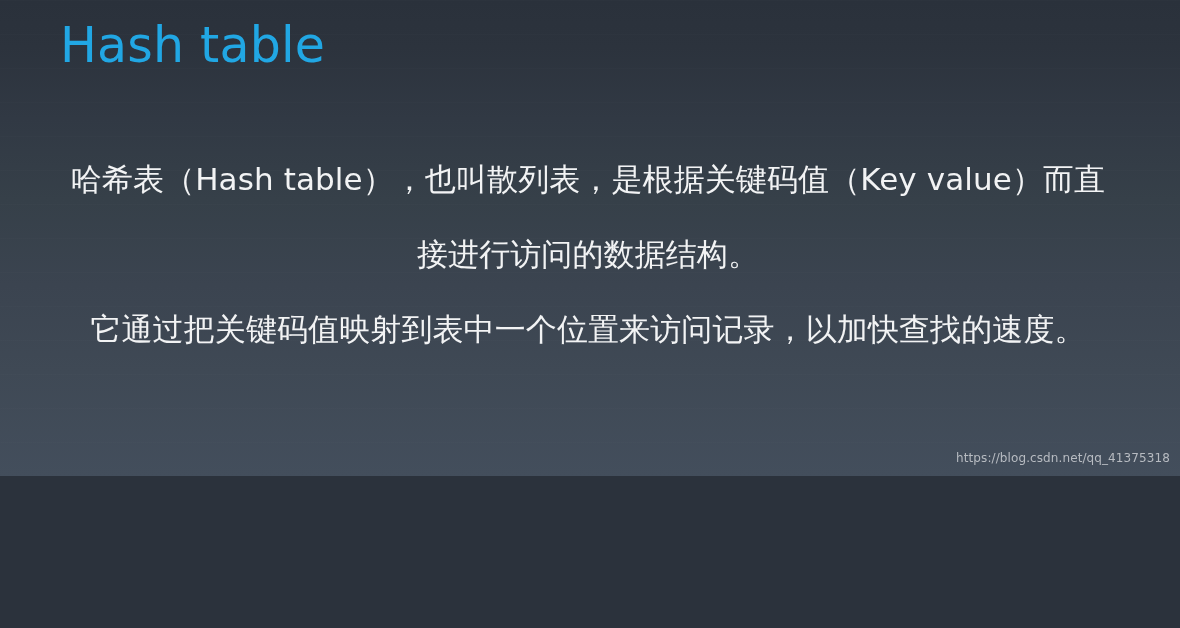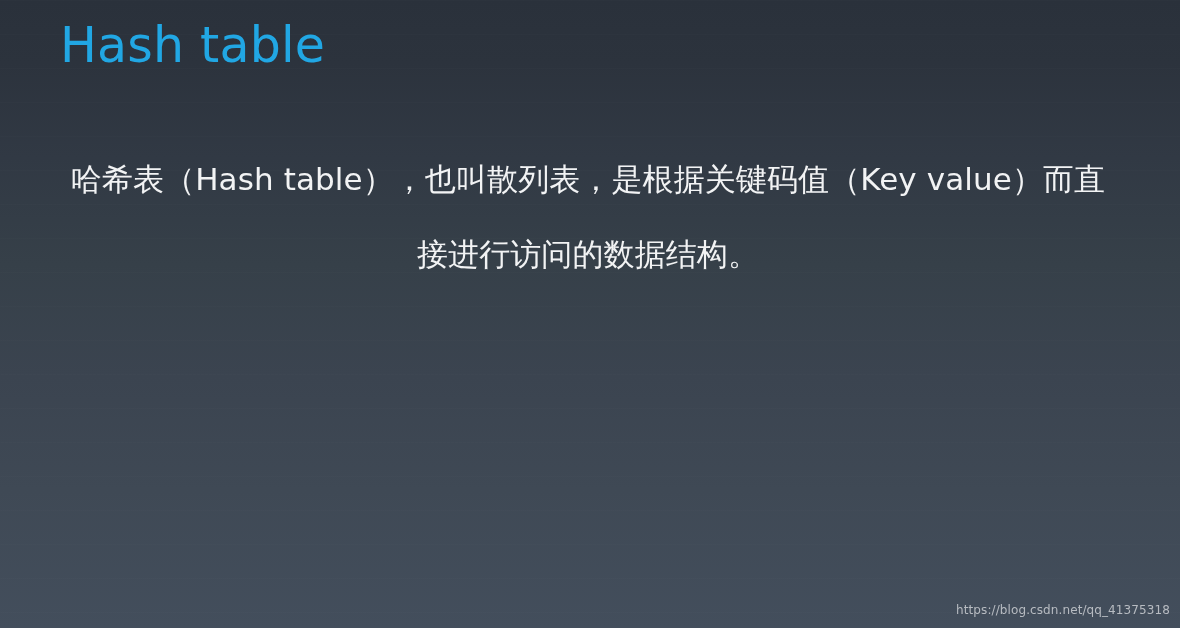--- a/index.html
+++ b/index.html
@@ -11,21 +11,21 @@
     width: 1180px;
     height: 628px;
     overflow: hidden;
     background: #2b323c;
     font-family: "DejaVu Sans", "Liberation Sans", sans-serif;
   }
 
   .slide {
     position: relative;
     width: 1180px;
-    height: 628px;
+    height: 476px;
     box-sizing: border-box;
     background: linear-gradient(180deg,
         #2a313b 0%,
         #2c333d 10%,
         #313944 25%,
         #364049 42%,
         #3b4450 60%,
         #3f4955 78%,
         #434e5c 100%);
     overflow: hidden;
@@ -89,17 +89,18 @@
 </style>
 </head>
 <body>
 
 <div class="slide">
 
   <div class="slide-title">Hash table</div>
 
   <div class="body-block">
     <p class="body-para">哈希表（Hash table），也叫散列表，是根据关键码值（Key value）而直接进行访问的数据结构。</p>
+    <p class="body-para">它通过把关键码值映射到表中一个位置来访问记录，以加快查找的速度。</p>
   </div>
 
   <div class="watermark">https://blog.csdn.net/qq_41375318</div>
 
 </div>
 
 </body></html>

